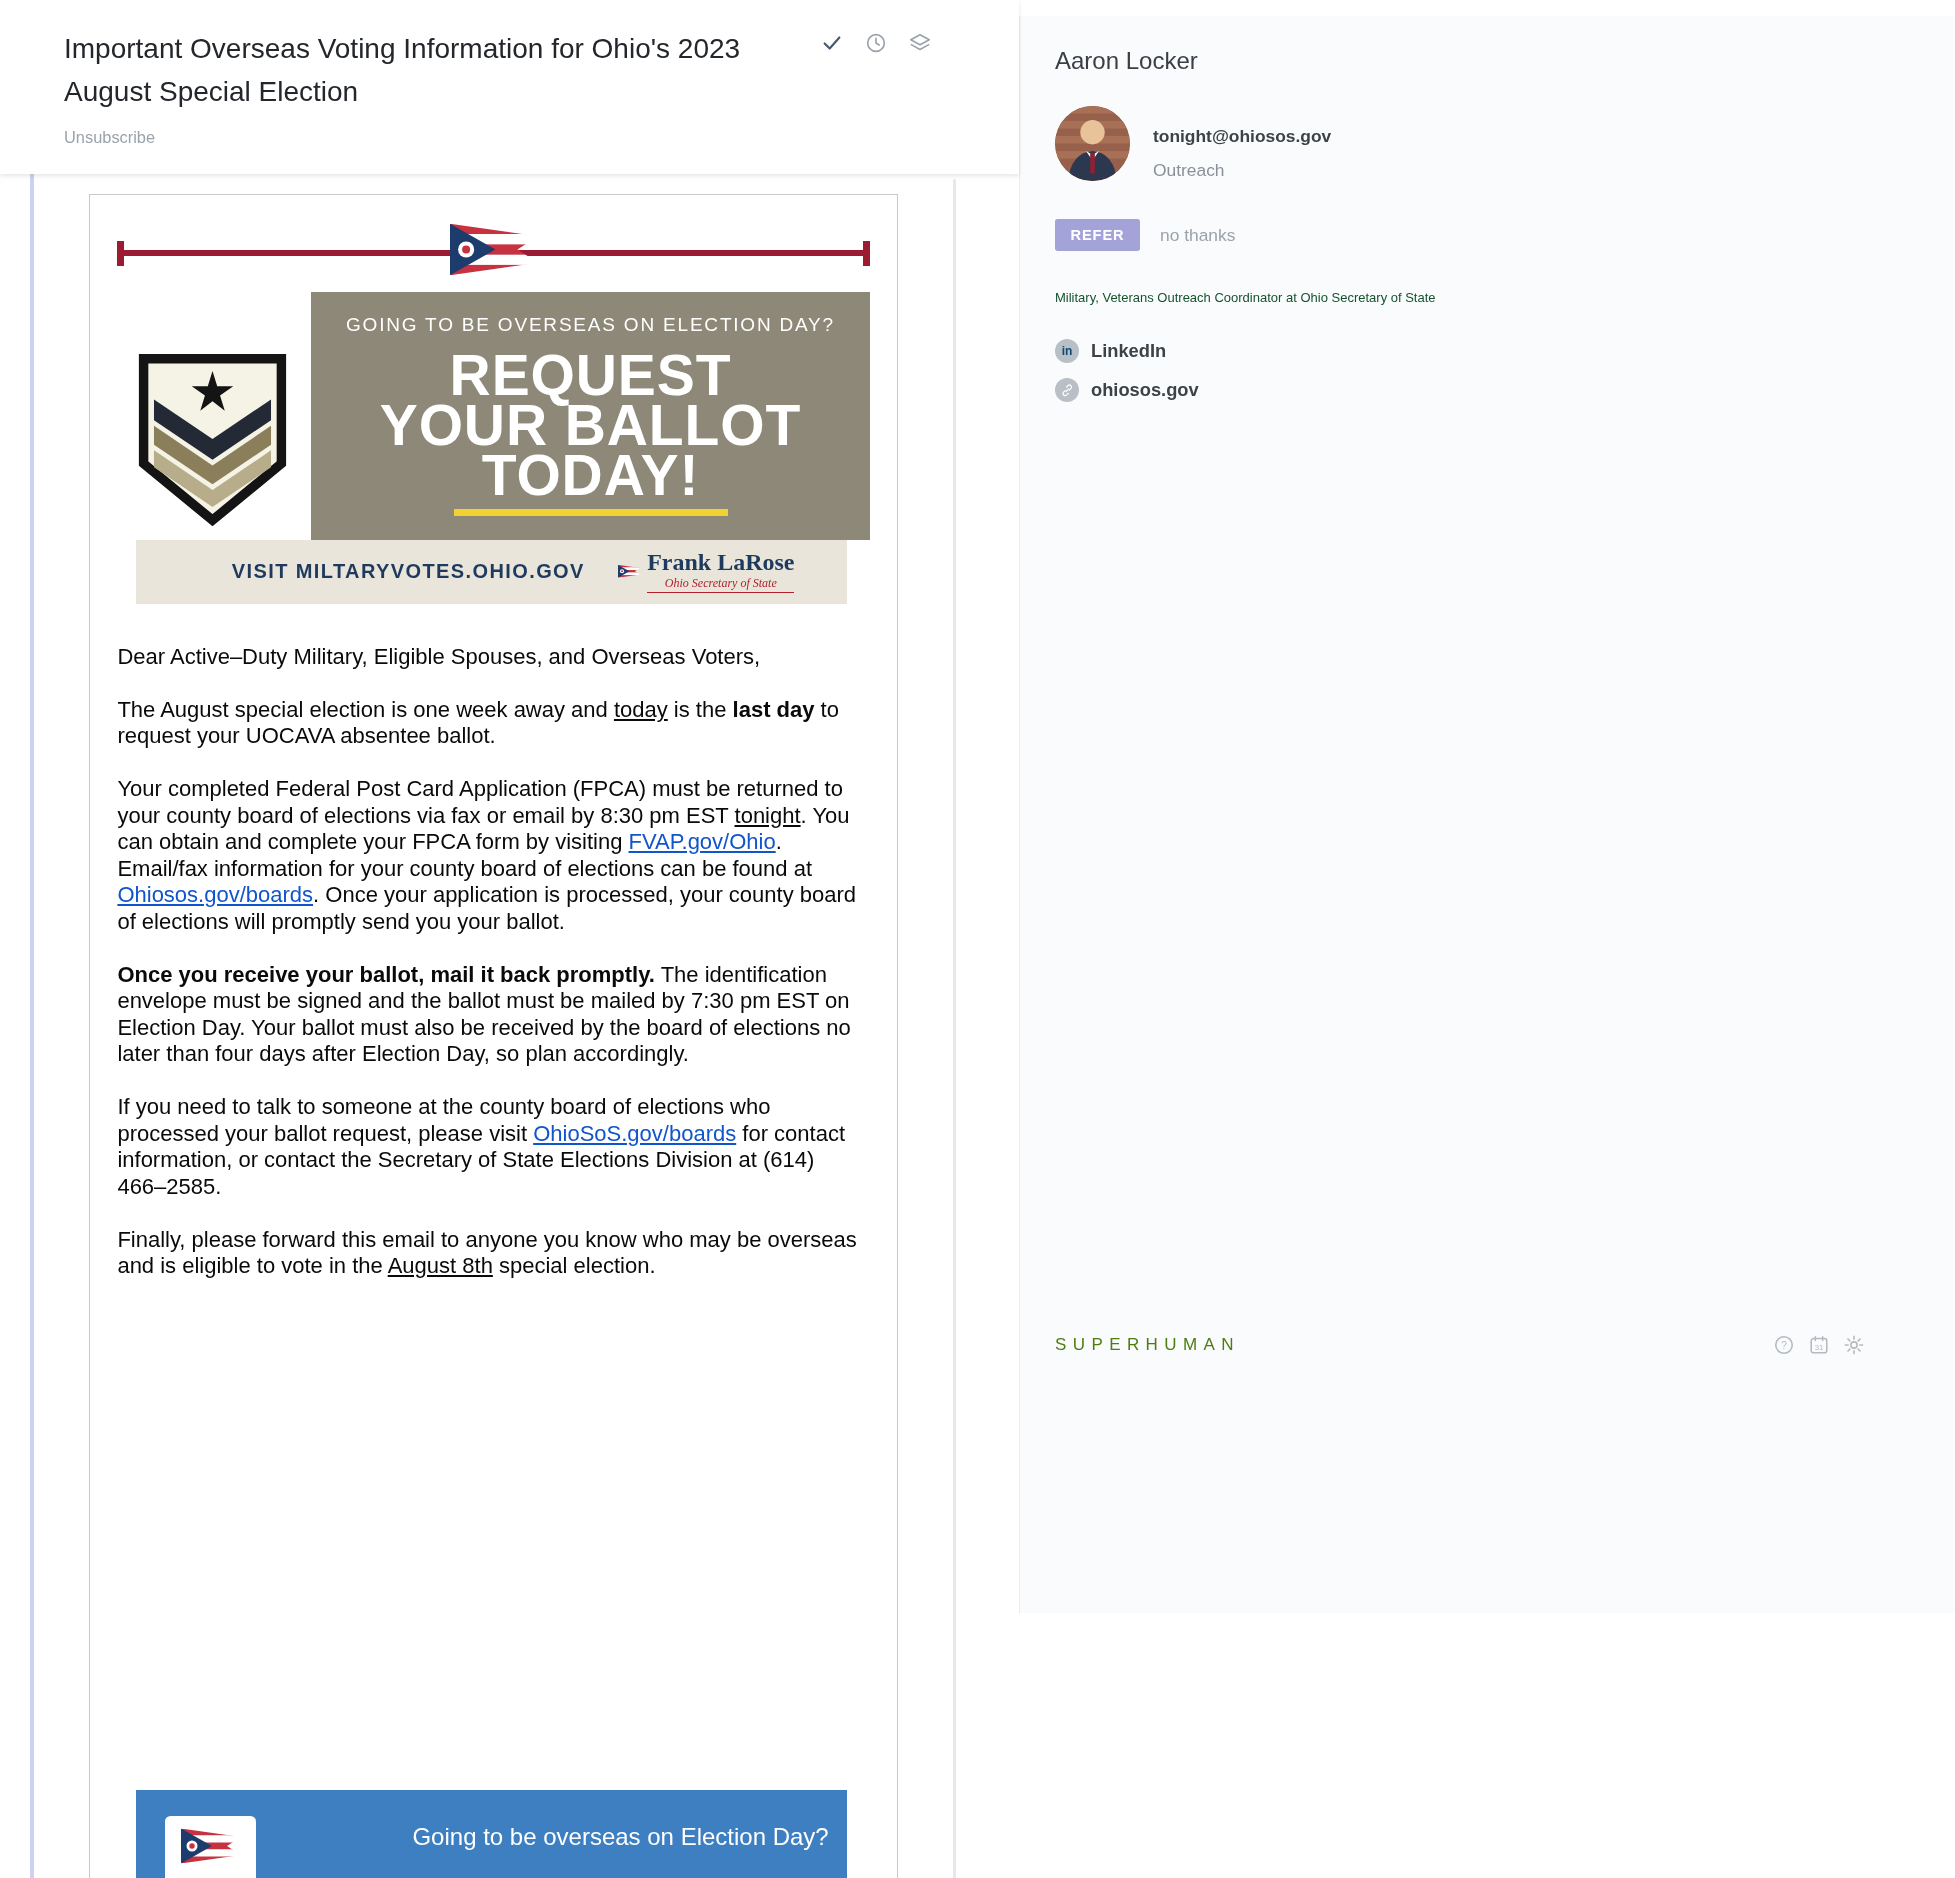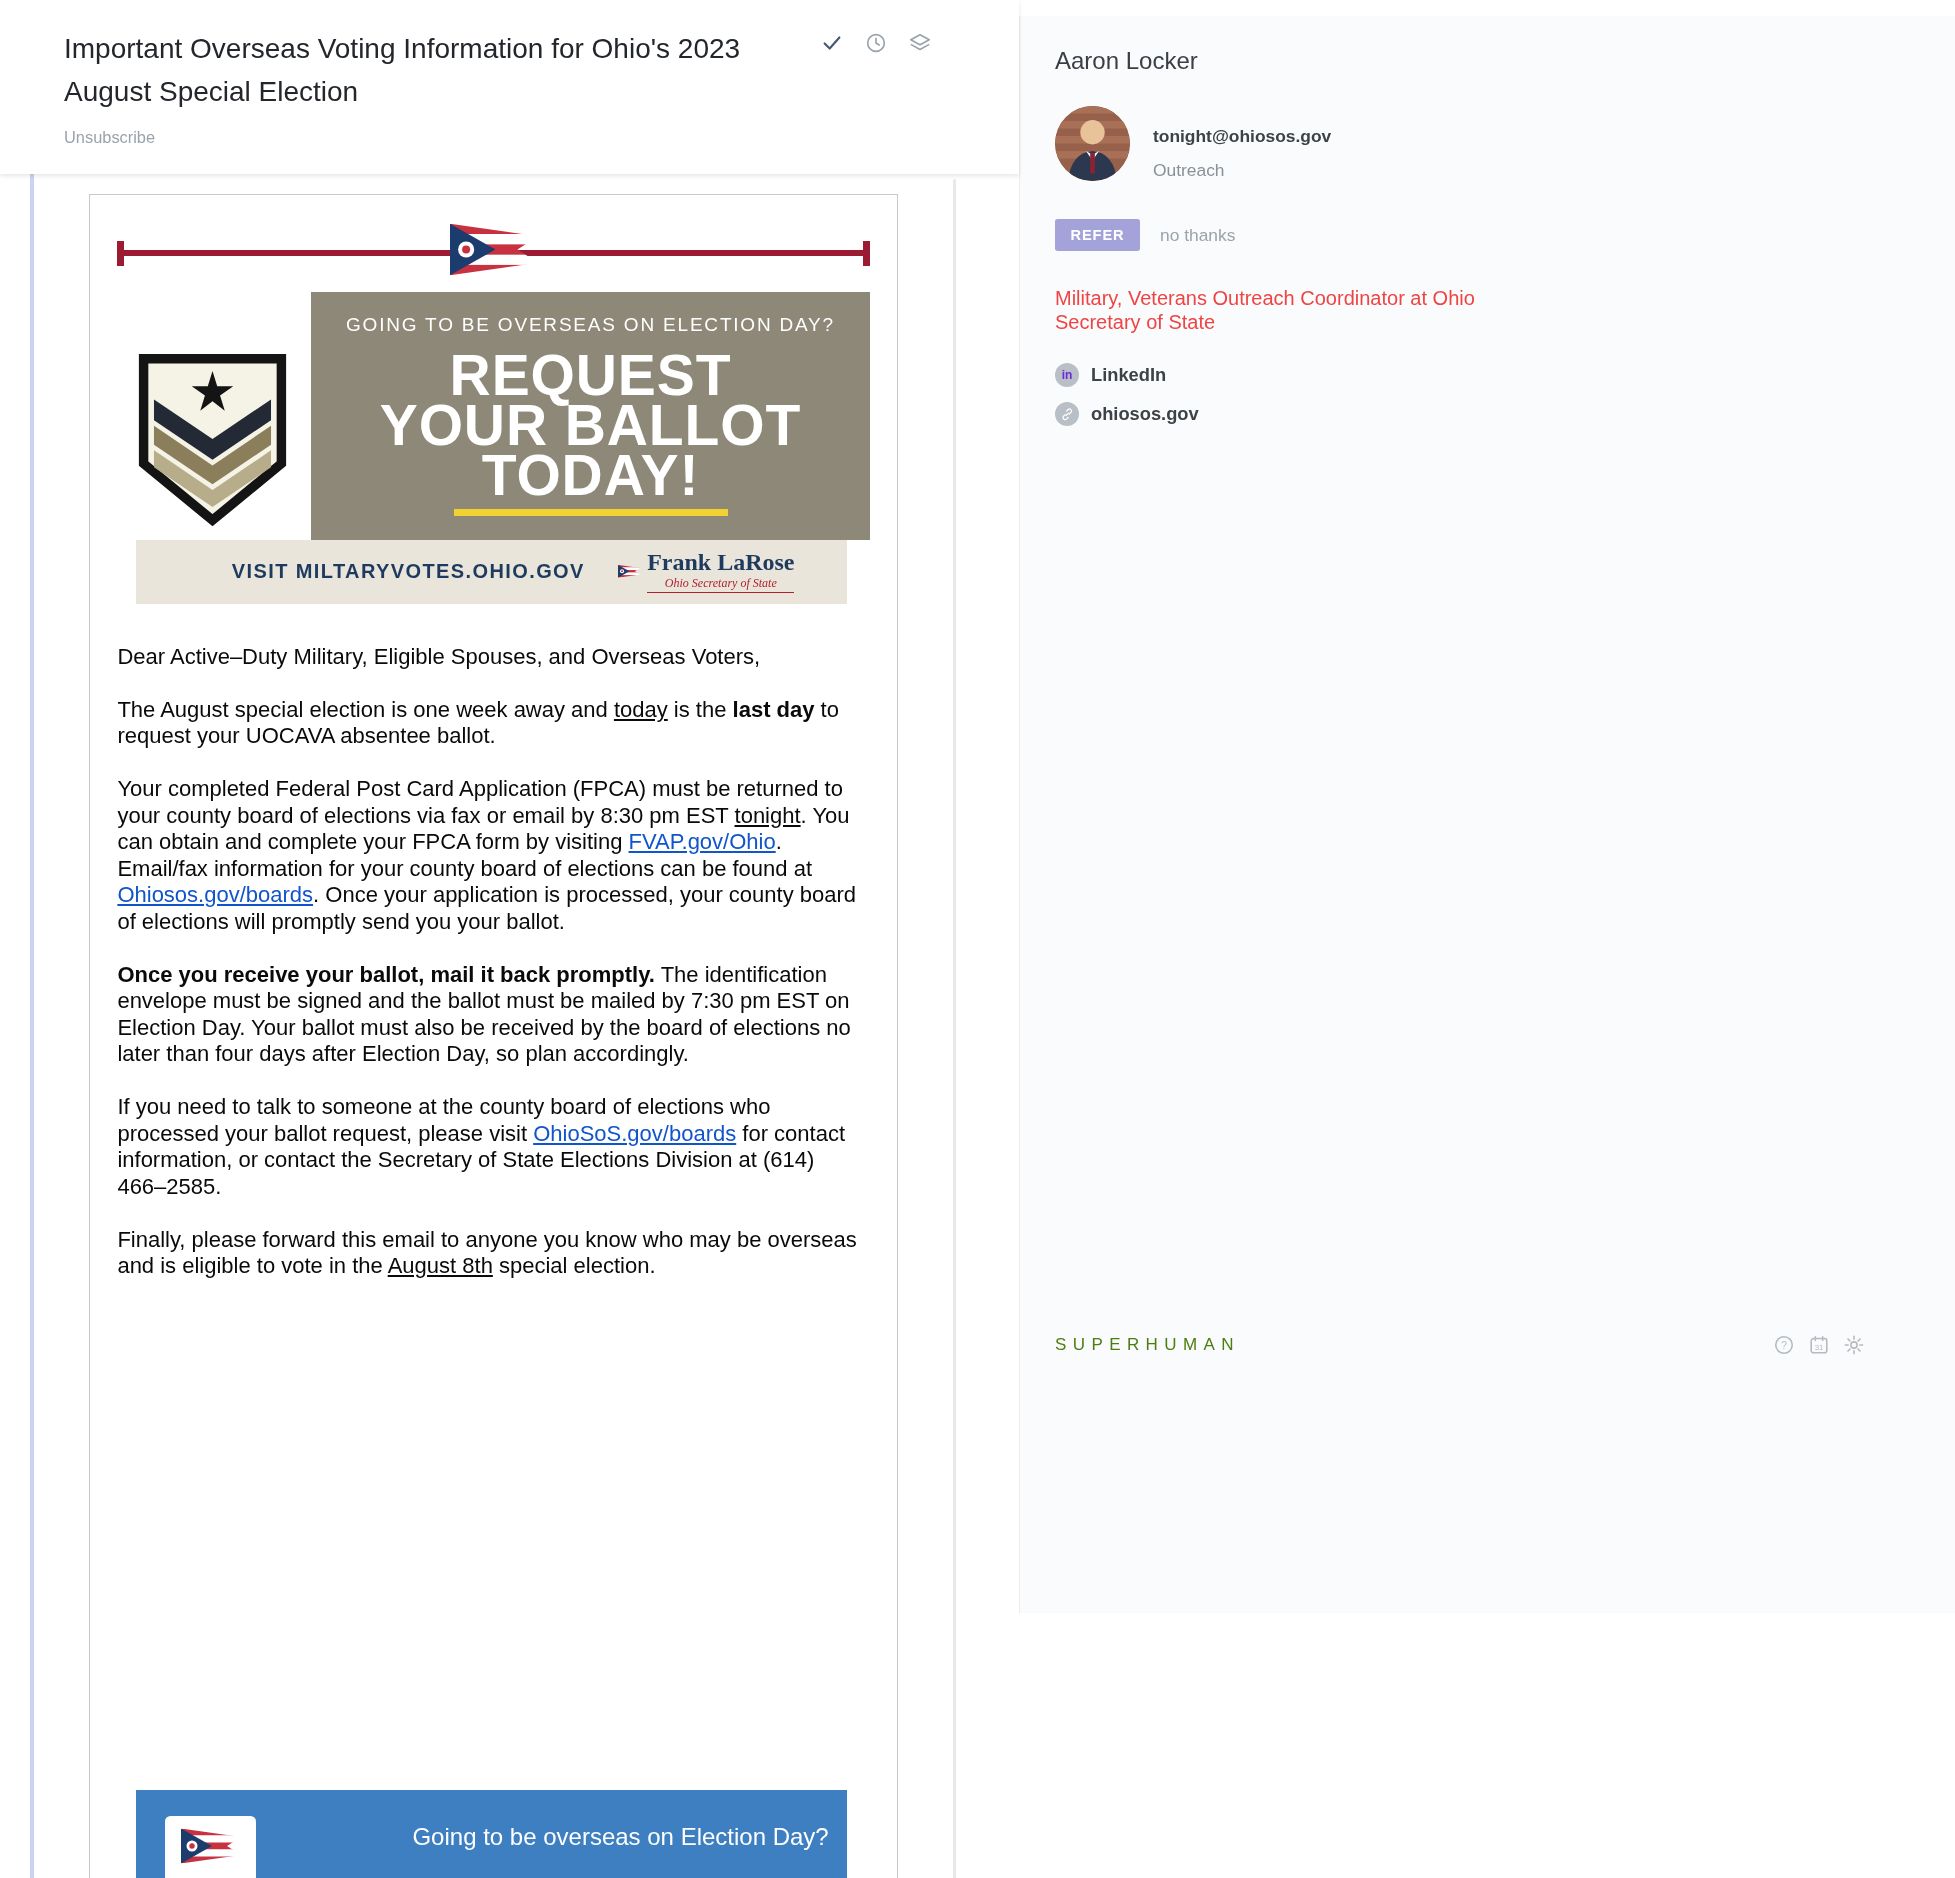--- a/index.html
+++ b/index.html
@@ -99,25 +99,25 @@
   .contact-info { margin-left:23px; padding-top:20px; }
   .sb-email { font-size:17.4px; color:#3c4246; font-weight:600; }
   .sb-location { font-size:17.4px; color:#8a9096; margin-top:12.8px; }
   .refer-row { margin-top:38px; display:flex; align-items:center; gap:20px; }
   .refer-btn {
     background:#a3a3d9; color:#fff; border:none; border-radius:2.7px;
     font-size:14.6px; font-weight:bold; letter-spacing:0.9px;
     padding:8.2px 15.5px; cursor:pointer; font-family:"Liberation Sans", sans-serif;
   }
   .no-thanks { font-size:17.4px; color:#9aa3ab; cursor:pointer; }
-  .job-title { margin-top:35px; width:475px; font-size:20px; line-height:24px; color:#ef4444; }
+  .job-title { margin-top:35px; width:475px; font-size:13px; line-height:24px; color:#14532d; }
   .sb-links { margin-top:29px; display:flex; flex-direction:column; gap:14.6px; }
   .sb-link-row { display:flex; align-items:center; gap:12px; cursor:pointer; }
   .circle-icon {
-    width:24px; height:24px; border-radius:50%; background:#b9bfc6; color:#6d28d9;
+    width:24px; height:24px; border-radius:50%; background:#b9bfc6; color:#0c4a6e;
     display:flex; align-items:center; justify-content:center; flex:0 0 24px;
   }
   .circle-icon .in-glyph { font-size:12px; font-weight:bold; line-height:1; }
   .sb-link-label { font-size:18.3px; color:#3c4246; font-weight:600; }
 
   .sb-footer {
     position:absolute; left:35px; right:91px; top:1310px; height:37px;
     display:flex; align-items:center; justify-content:space-between;
   }
   .brand { font-size:17px; letter-spacing:6.4px; color:#4d7c0f; font-weight:500; }

